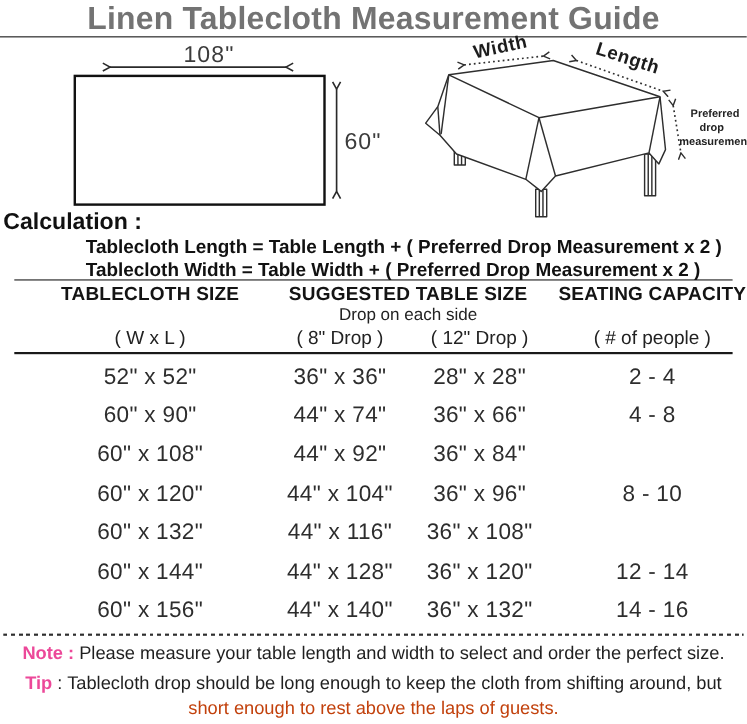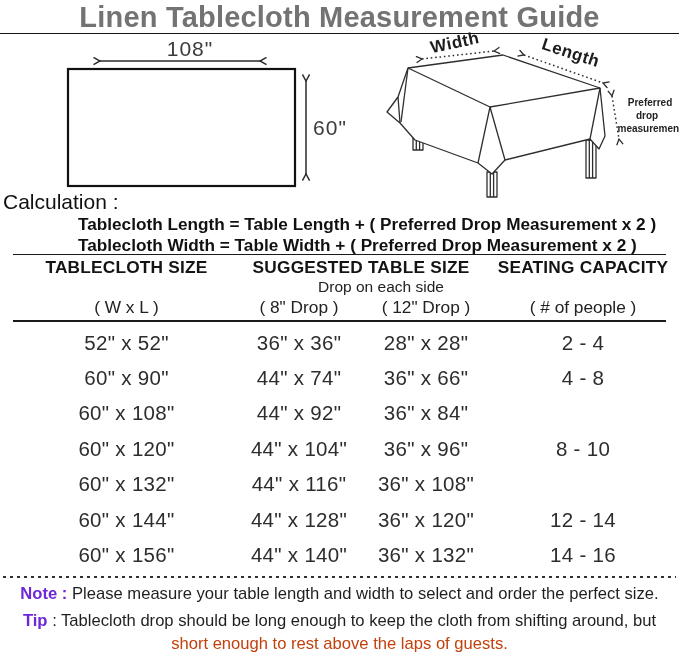--- a/index.html
+++ b/index.html
@@ -19,50 +19,50 @@
   .dim    { font-size:21px; fill:#3c3c3c; letter-spacing:1px; }
   .axis   { font-size:17px; font-weight:700; fill:#1c1c1c; letter-spacing:0.5px; }
   .drop-t { font-size:10px; font-weight:700; fill:#222222; }
   .sln { stroke:#2a2a2a; stroke-width:1.5; fill:none; }
   .dot { stroke:#2e2e2e; stroke-width:1.5; stroke-dasharray:1.6 2.8; fill:none; }
   .cloth path, .cloth line, .cloth rect { stroke:#2e2e2e; stroke-width:1.3; stroke-linejoin:round; }
   .legfill { fill:#ffffff; }
   .whitefill { fill:#ffffff; }
   .nofill { fill:none; }
 
-  .calc-head { position:absolute; left:3px;  top:190px; font-size:21px;   font-weight:400; color:#111; }
+  .calc-head { position:absolute; left:3px;  top:190px; font-size:21px;   font-weight:700; color:#111; }
   .formula1  { position:absolute; left:78px; top:214px; font-size:17.2px; font-weight:700; color:#111;text-align:center; }
   .formula2  { position:absolute; left:78px; top:235px; font-size:17.2px; font-weight:700; color:#111; }
 
   .rule { position:absolute; left:13px; right:13px; border-top:1.7px solid #1a1a1a; }
   .r1 { top:254px; }
   .r2 { top:320px; border-top-width:2.4px; }
 
   .hdr1, .hdr2, .hdr3, .trow {
-    position:relative; width:679px; display:grid; padding-left:19px; box-sizing:border-box;
+    position:relative; width:679px; display:grid; padding-left:29px; box-sizing:border-box;
   }
   .hdr1 { position:absolute; top:257px; grid-template-columns:215px 254px 190px;
           font-size:17.3px; font-weight:700; color:#141414; letter-spacing:0.2px; }
   .hdr2 { position:absolute; top:278px; grid-template-columns:215px 254px 190px;
-          font-size:15.5px; color:#222;gap:20px; }
+          font-size:15.5px; color:#222; }
   .hdr3 { position:absolute; top:297px; grid-template-columns:215px 130px 124px 190px;
           font-size:17.3px; color:#222; }
   .hdr1 span, .hdr2 span, .hdr3 span, .trow span { text-align:center; }
 
   .rows { position:absolute; top:325px; left:0; width:679px; }
   .trow { grid-template-columns:215px 130px 124px 190px; height:35.4px;
           align-items:center; font-size:20.5px; color:#2d2d2d; letter-spacing:0.3px; }
 
   .rule-dash { position:absolute; top:576px; left:3px; right:3px; height:2px;
                background:repeating-linear-gradient(90deg,#2f2f2f 0 3.5px, transparent 3.5px 7px); }
 
   .note { position:absolute; top:584px; left:0; width:679px; text-align:center; font-size:16.6px; color:#1f1f1f; }
   .tip1 { position:absolute; top:611px; left:0; width:679px; text-align:center; font-size:16.6px; color:#1f1f1f; }
   .tip2 { position:absolute; top:634px; left:0; width:679px; text-align:center; font-size:16.6px; color:#c2410c; }
-  .note b, .tip1 b { font-weight:700; color:#6d28d9; }
+  .note b, .tip1 b { font-weight:700; color:#ec4899; }
 </style>
 </head>
 <body>
 
 <div class="page">
 
   <div class="title">Linen Tablecloth Measurement Guide</div>
   <div class="rule-title"></div>
 
   <svg class="flat" viewBox="0 0 320 155">

